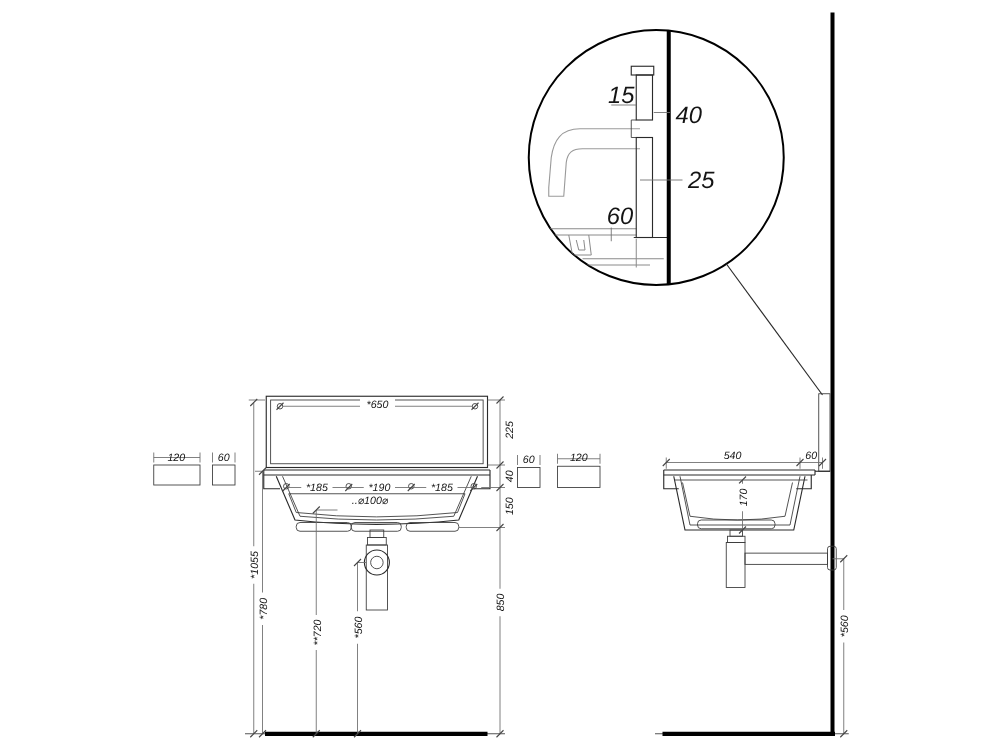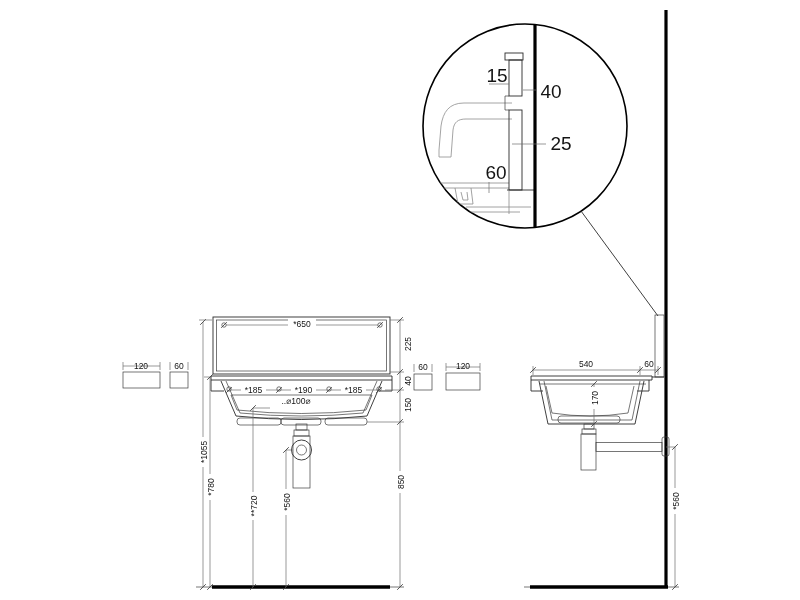--- a/index.html
+++ b/index.html
@@ -1,17 +1,17 @@
 <!DOCTYPE html>
 <html><head>
 <meta charset="utf-8">
 <style>
   html,body{margin:0;padding:0;background:#ffffff;}
   .stage{position:relative;width:800px;height:600px;background:#fff;overflow:hidden;
-         font-family:"Liberation Sans","DejaVu Sans",sans-serif;}
+         font-family:"Liberation Sans","DejaVu Sans",sans-serif;font-style:italic;}
   svg{display:block}
   .thin{stroke:#2a2a2a;stroke-width:0.9;fill:none}
   .fine{stroke:#3c3c3c;stroke-width:0.7;fill:none}
   .dim{stroke:#6f6f6f;stroke-width:0.7;fill:none}
   .gray{stroke:#9a9a9a;stroke-width:0.9;fill:none}
   .sec{stroke:#8a8a8a;stroke-width:0.8;fill:none}
   .thick{stroke:#000;stroke-width:3.4;fill:none}
   .wall{stroke:#000;stroke-width:3.2;fill:none}
   .tick{stroke:#444;stroke-width:0.9}
   text{fill:#141414}

